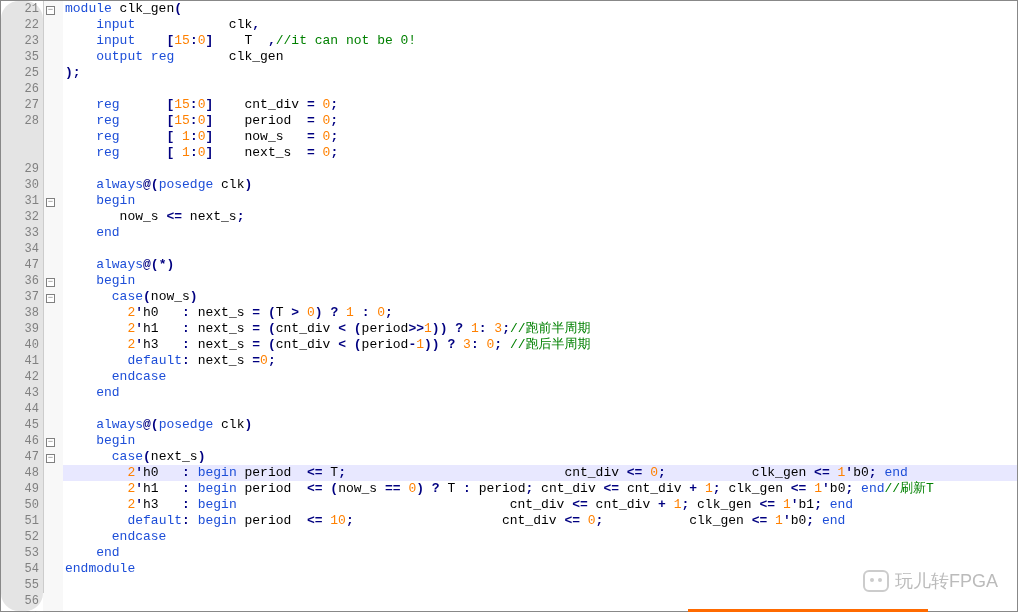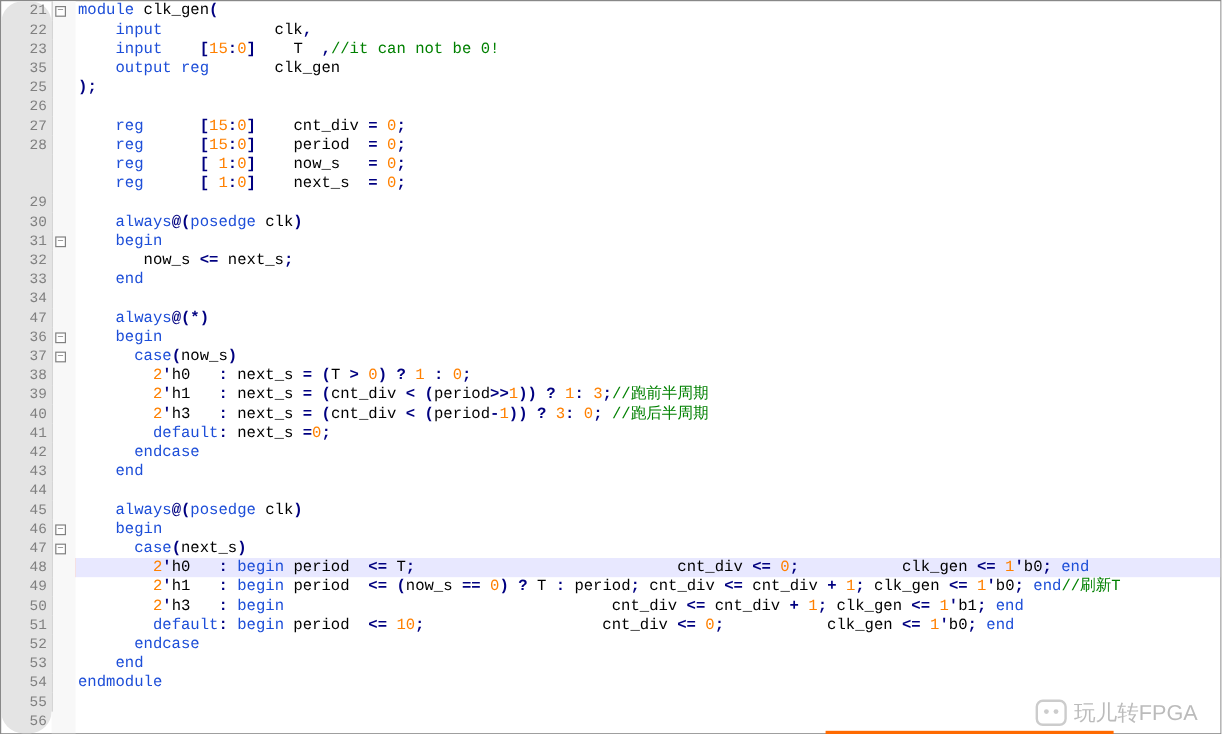--- a/index.html
+++ b/index.html
@@ -68,21 +68,21 @@
   .line { height: 16px; }
   .hl { background: #e8e8ff; }
   .hlred { border-left: 2px solid #d00; margin-left: -4px; padding-left: 2px; }
   .kw { color: #1d4ed8; }
   .num { color: #ff8000; }
   .com { color: #008000; }
   .op { color: #000080; font-weight: bold; }
   .id { color: #000; }
   .watermark {
     position: absolute;
-    bottom: 6px;
+    bottom: 19px;
     right: 20px;
     color: #bbb;
     font-family: "Microsoft YaHei", sans-serif;
     font-size: 18px;
     display: flex;
     align-items: center;
     gap: 6px;
   }
   .wmicon {
     width: 26px;

